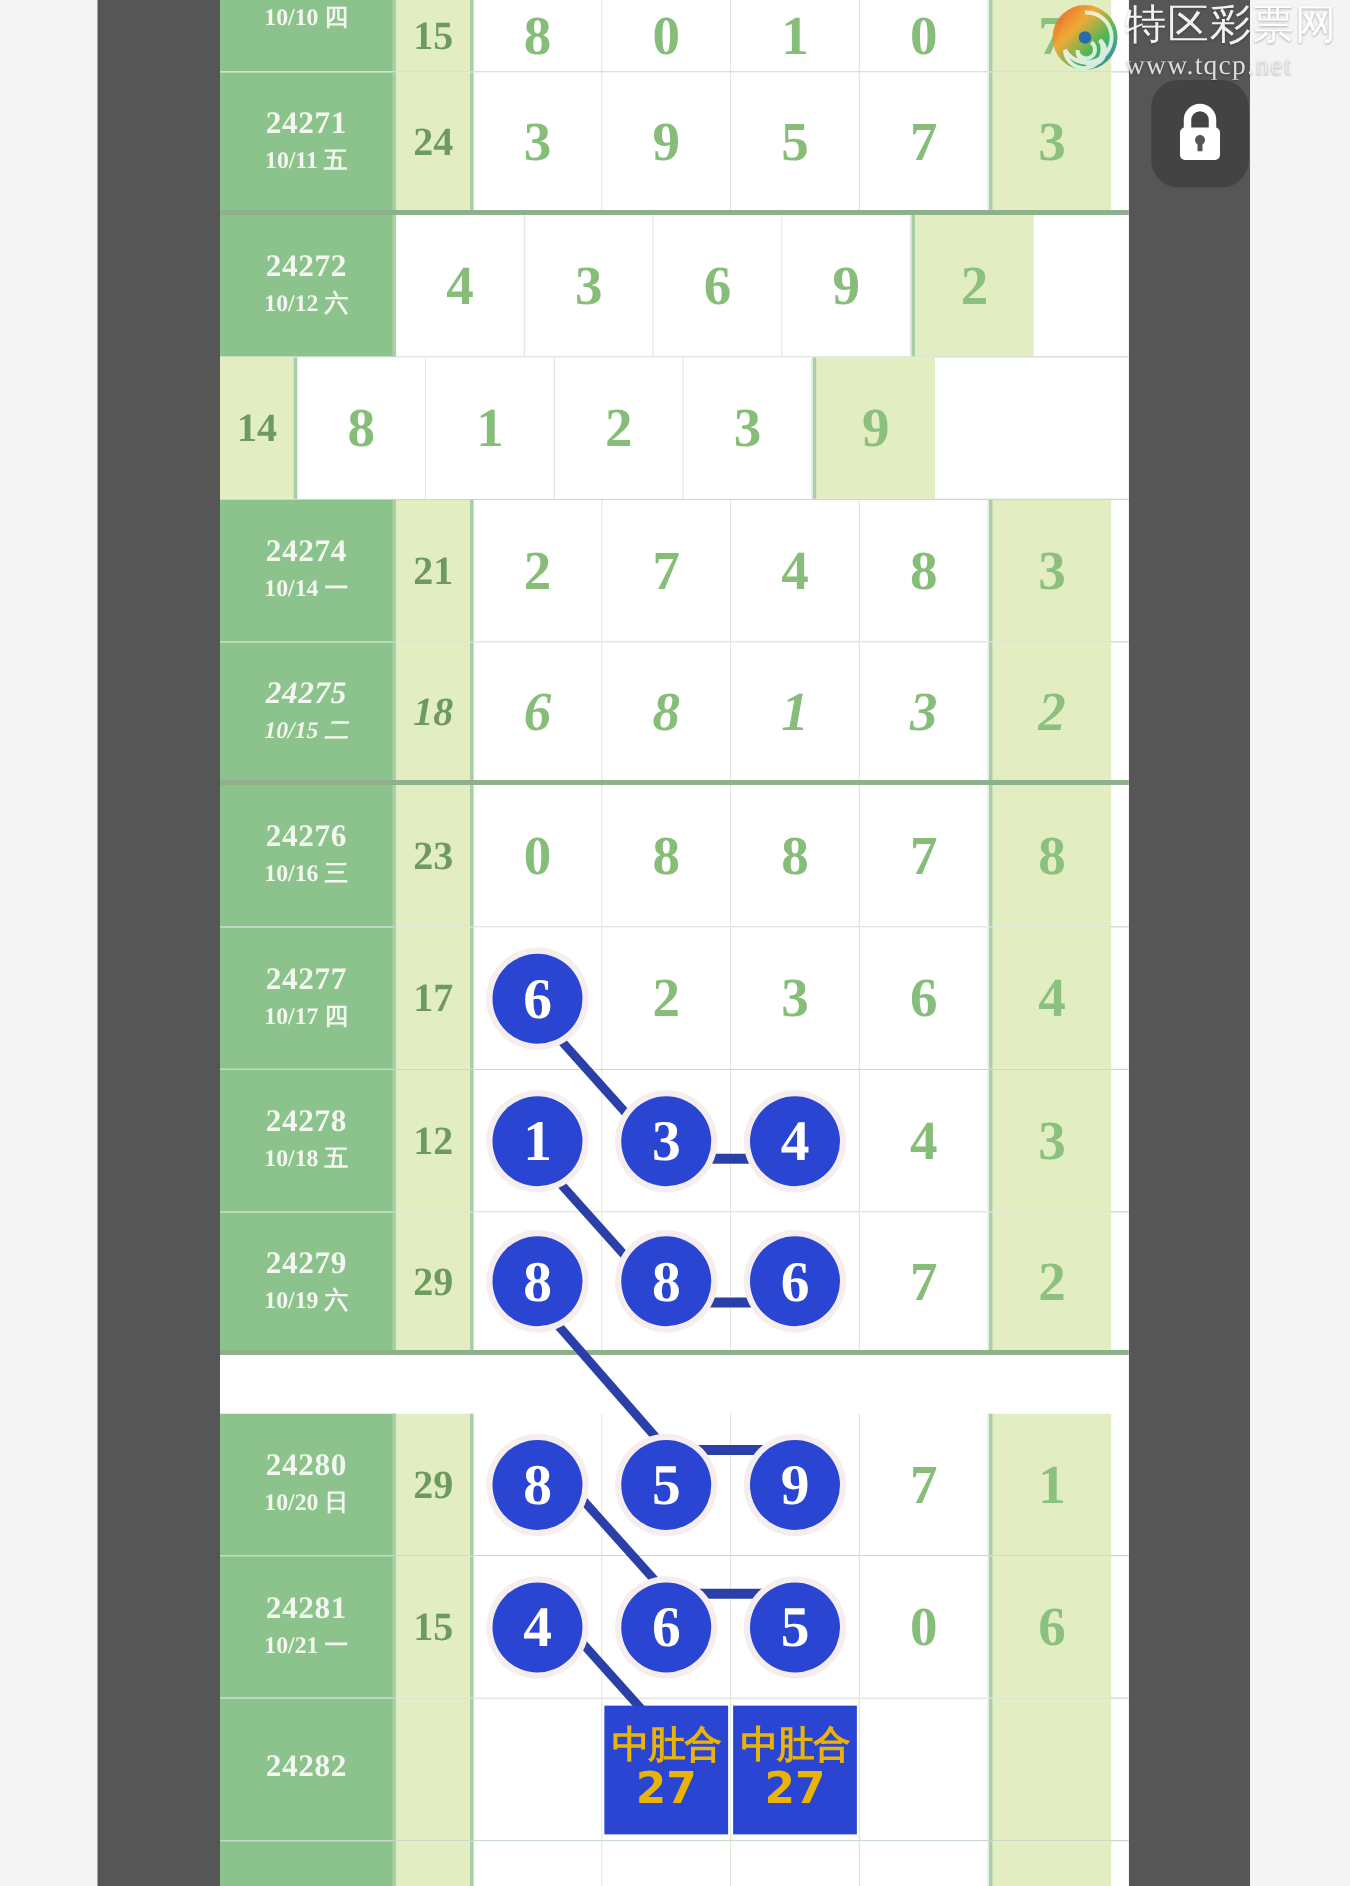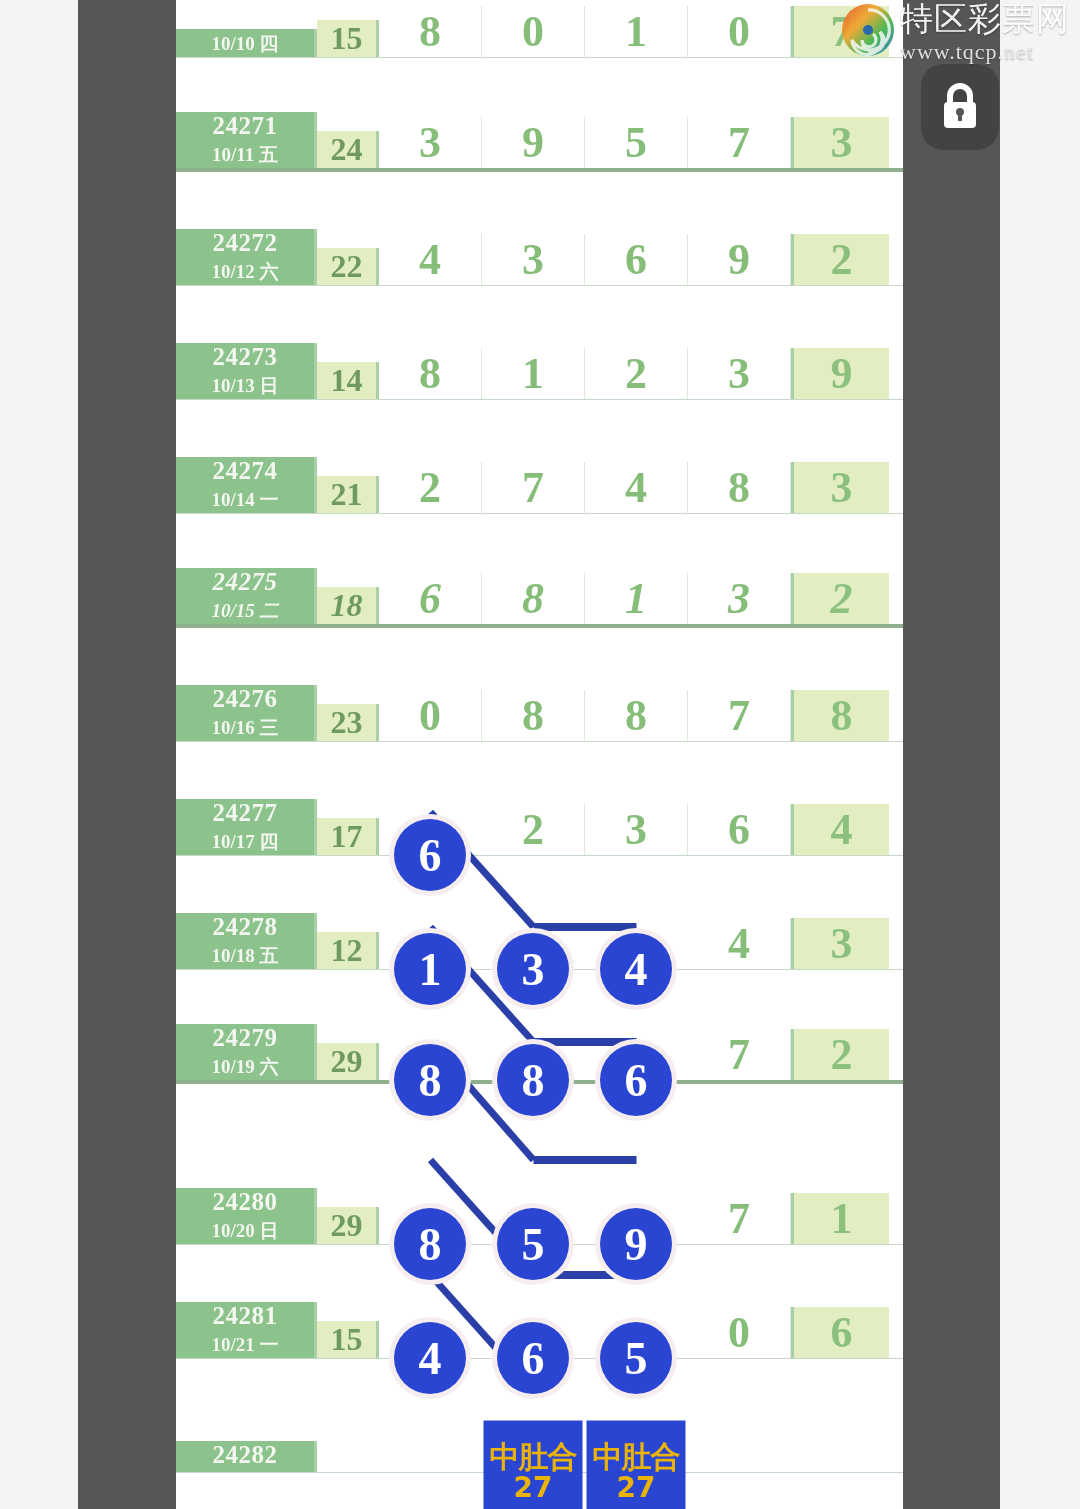--- a/index.html
+++ b/index.html
@@ -19,21 +19,20 @@
   
   #chart{
     position:absolute;left:176px;top:0;width:727px;height:1509px;
     background:#ffffff;
   }
   .row{
     display:flex;
     position:relative;
     box-sizing:border-box;
     border-bottom:1px solid #c9d9c7;
-    align-items:flex-end;
   }
   .row.group-end{border-bottom:4px solid #8faf8d;}
   .row.clipped{overflow:hidden;}
 
   .c-issue{
     width:141px;flex:0 0 141px;
     background:#8cc28c;
     color:#f3f7ef;
     display:flex;flex-direction:column;
     align-items:center;justify-content:center;
@@ -92,21 +91,21 @@
     transform:translate(-50%,-50%);
     width:99px;height:103px;
     background:#2a45d2;
     color:#eab308;
     display:flex;flex-direction:column;
     align-items:center;justify-content:center;
     z-index:4;
     font-family:"DejaVu Sans","Liberation Sans",sans-serif;
   }
   .tagbox .t1{font-size:30px;font-weight:bold;line-height:1.05;letter-spacing:-1px;}
-  .tagbox .t2{font-size:28px;font-weight:bold;line-height:1.1;}
+  .tagbox .t2{font-size:35px;font-weight:bold;line-height:1.1;}
 
   
   #watermark{
     position:absolute;right:10px;top:2px;
     display:flex;align-items:flex-start;
     z-index:20;pointer-events:none;
     opacity:.92;
   }
   #wm-text{margin-left:4px;}
   #wm-title{
@@ -179,40 +178,35 @@
         <div class="c-num">
           <span>7</span>
         </div>
         <div class="c-tail">3</div>
       </div>
       <div class="row" style="height: 114px;">
         <div class="c-issue">
           <div class="no">24272</div>
           <div class="dt">10/12 六</div>
         </div>
-        <div class="c-sum">22</div>
         <div class="c-num">
           <span>4</span>
         </div>
         <div class="c-num">
           <span>3</span>
         </div>
         <div class="c-num">
           <span>6</span>
         </div>
         <div class="c-num">
           <span>9</span>
         </div>
         <div class="c-tail">2</div>
       </div>
       <div class="row" style="height: 114px;">
-        <div class="c-issue">
-          <div class="no">24273</div>
-          <div class="dt">10/13 日</div>
-        </div>
         <div class="c-sum">14</div>
         <div class="c-num">
           <span>8</span>
         </div>
         <div class="c-num">
           <span>1</span>
         </div>
         <div class="c-num">
           <span>2</span>
         </div>

